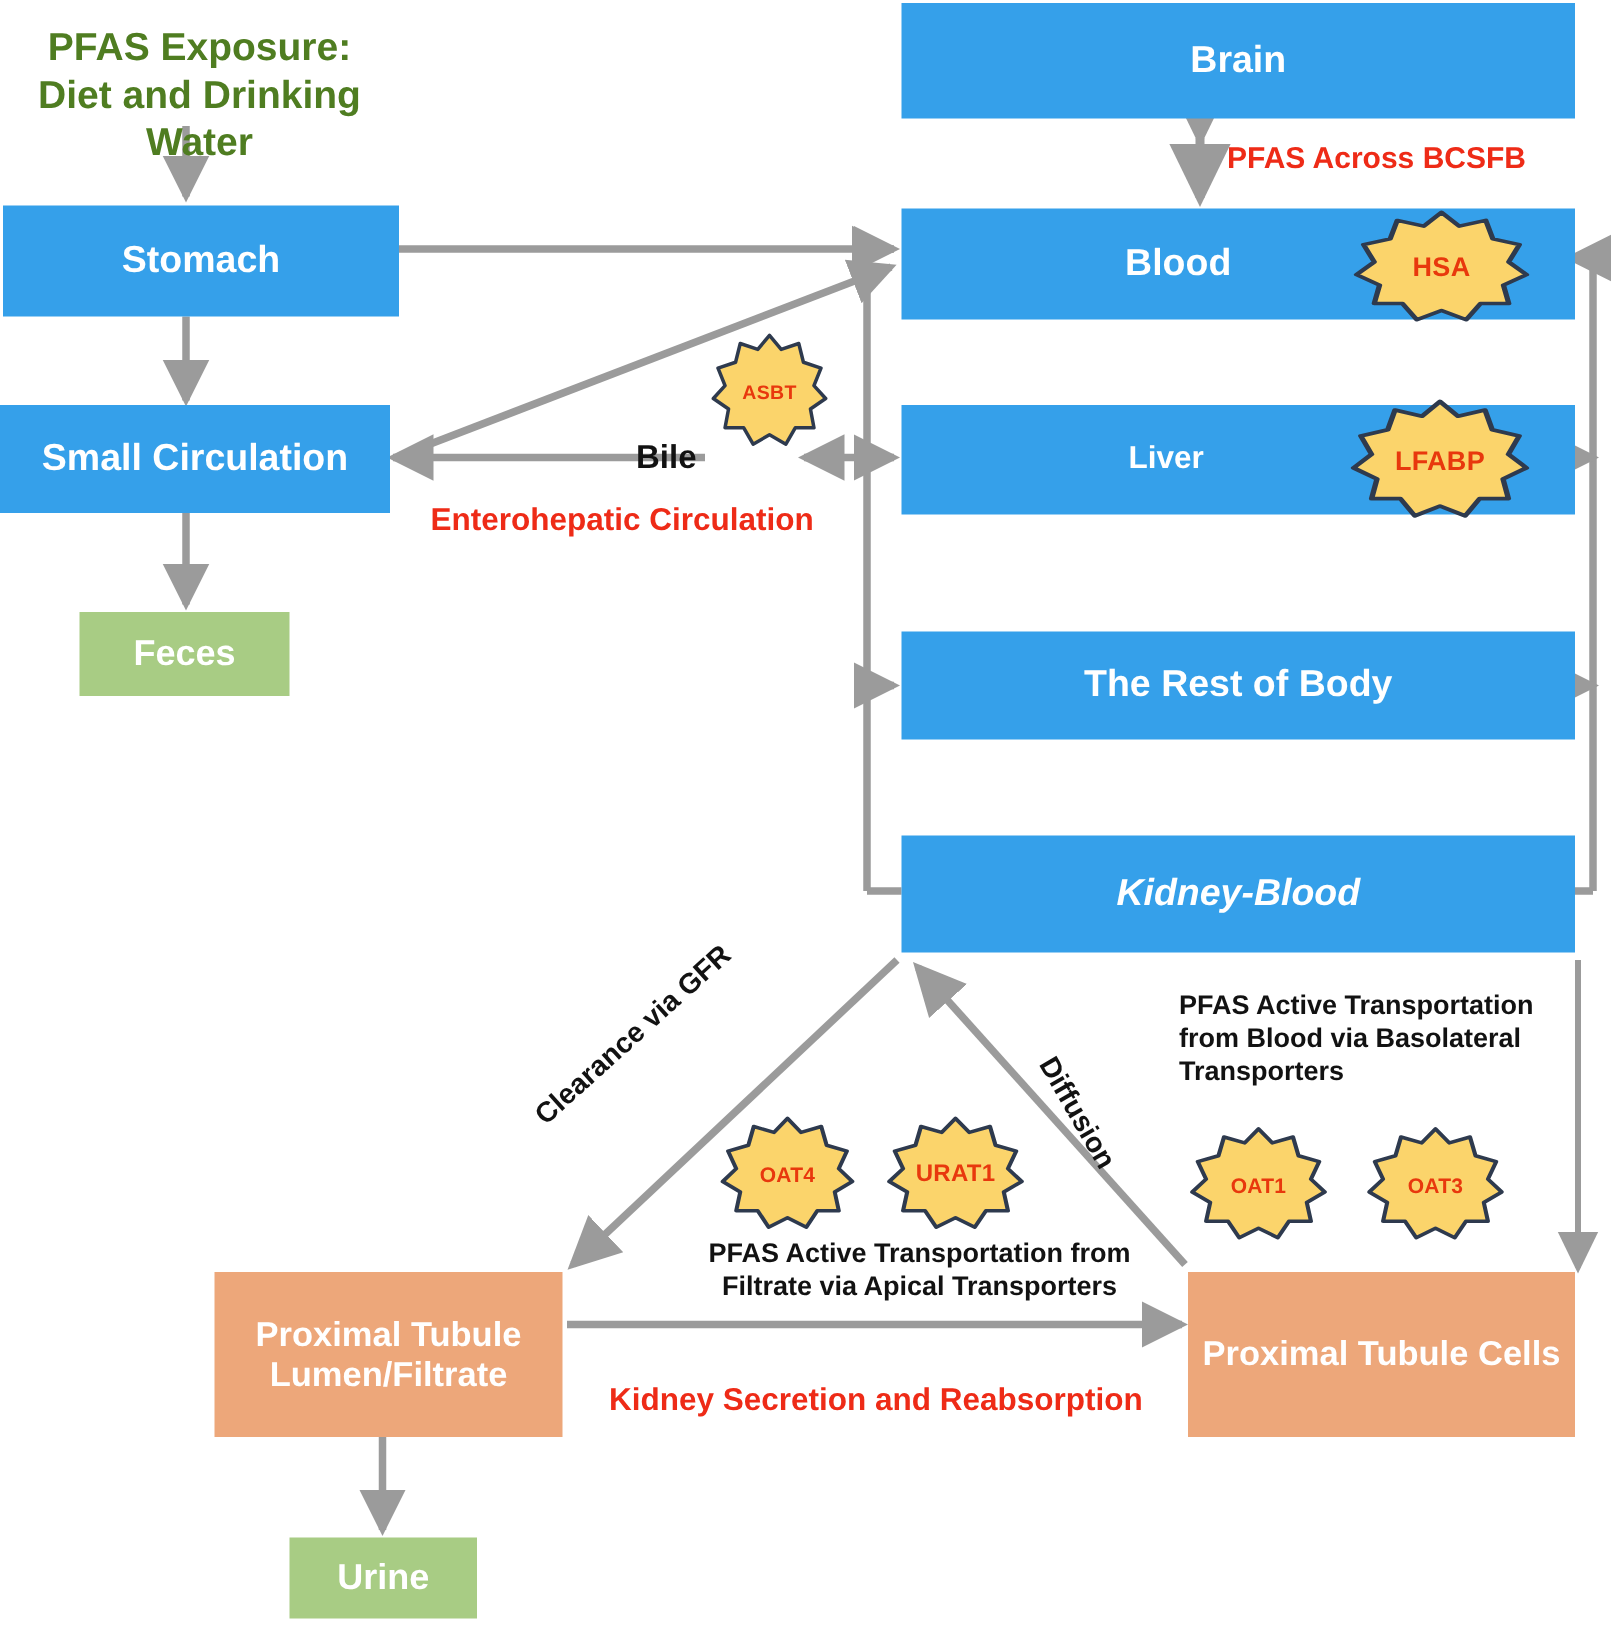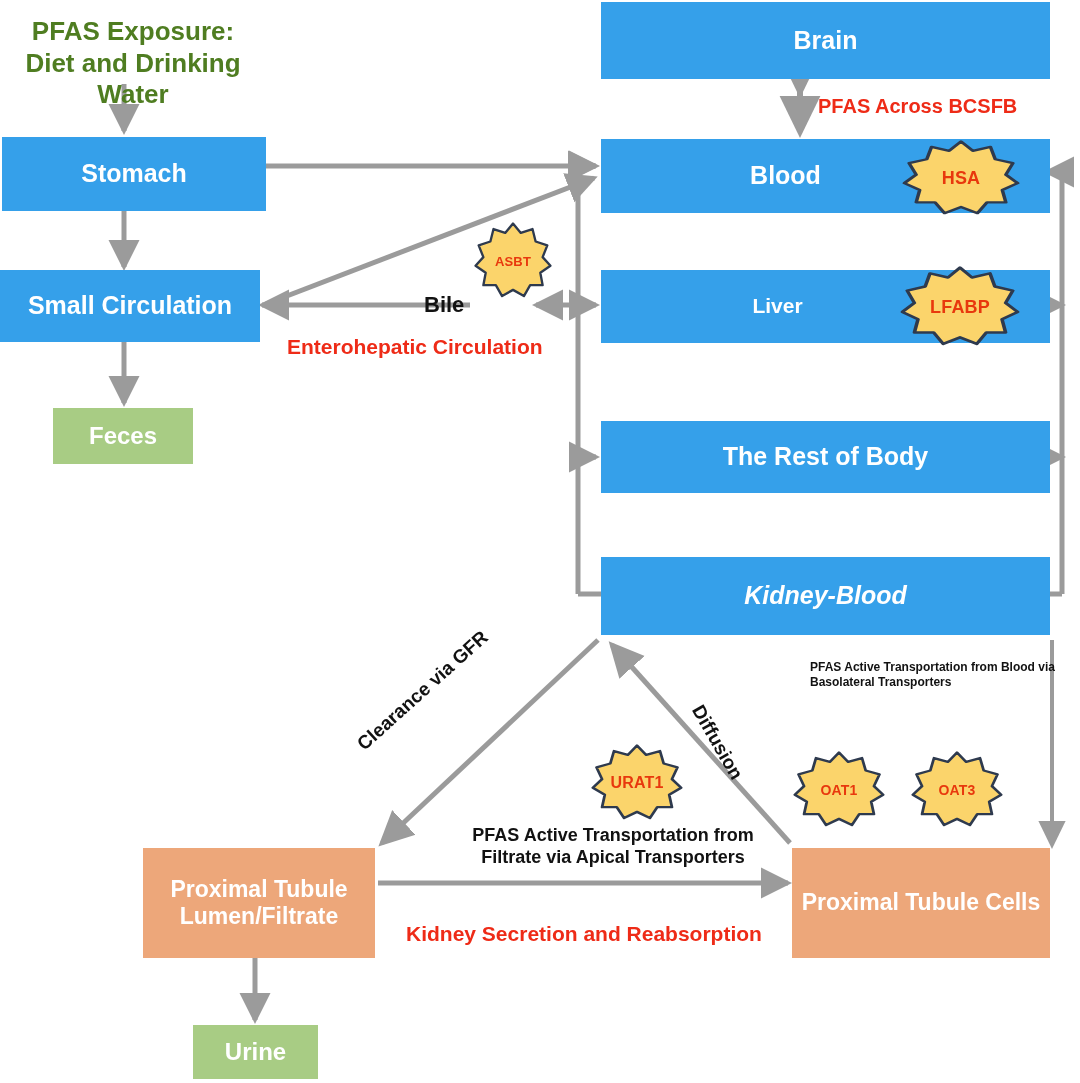--- a/index.html
+++ b/index.html
@@ -134,21 +134,21 @@
   <div class="lbl black-t" style="left:424px;top:292px;font-size:22px;">Bile</div>
 
   <div class="lbl red-t" style="left:287px;top:334px;font-size:21px;white-space:nowrap;">Enterohepatic Circulation</div>
 
   <div class="lbl black-t" style="left:360px;top:735px;font-size:19px;white-space:nowrap;
               transform:rotate(-42deg);transform-origin:left center;">Clearance via GFR</div>
 
   <div class="lbl black-t" style="left:697px;top:695px;font-size:19px;white-space:nowrap;
               transform:rotate(60deg);transform-origin:left center;">Diffusion</div>
 
-  <div class="lbl black-t" style="left:810px;top:660px;width:252px;font-size:12px;">PFAS Active Transportation from Blood via Basolateral Transporters</div>
+  <div class="lbl black-t" style="left:786px;top:660px;width:252px;font-size:18px;">PFAS Active Transportation from Blood via Basolateral Transporters</div>
 
   <div class="lbl black-t" style="left:463px;top:825px;width:300px;font-size:18px;text-align:center;">PFAS Active Transportation from Filtrate via Apical Transporters</div>
 
   <div class="lbl red-t" style="left:406px;top:921px;font-size:21px;white-space:nowrap;">Kidney Secretion and Reabsorption</div>
 
   <div class="burst" style="left:474px;top:222px;width:78px;height:78px;">
     <svg viewBox="0 0 100 100" preserveAspectRatio="none">
       <polygon points="50,2 60,14 75,9 79,25 94,30 88,45 98,56 85,65 88,81 72,81 64,95 50,87 36,95 28,81 12,81 15,65 2,56 12,45 6,30 21,25 25,9 40,14" fill="#FBD46B" stroke="#2E3A4E" stroke-width="3" stroke-linejoin="round"></polygon>
     </svg>
     <span style="font-size:13px;">ASBT</span>
@@ -161,20 +161,26 @@
     <span style="font-size:18px;">HSA</span>
   </div>
 
   <div class="burst" style="left:900px;top:266px;width:120px;height:82px;">
     <svg viewBox="0 0 100 100" preserveAspectRatio="none">
       <polygon points="50,2 60,14 75,9 79,25 94,30 88,45 98,56 85,65 88,81 72,81 64,95 50,87 36,95 28,81 12,81 15,65 2,56 12,45 6,30 21,25 25,9 40,14" fill="#FBD46B" stroke="#2E3A4E" stroke-width="3" stroke-linejoin="round"></polygon>
     </svg>
     <span style="font-size:18px;">LFABP</span>
   </div>
 
+  <div class="burst" style="left:480px;top:744px;width:90px;height:78px;">
+    <svg viewBox="0 0 100 100" preserveAspectRatio="none">
+      <polygon points="50,2 60,14 75,9 79,25 94,30 88,45 98,56 85,65 88,81 72,81 64,95 50,87 36,95 28,81 12,81 15,65 2,56 12,45 6,30 21,25 25,9 40,14" fill="#FBD46B" stroke="#2E3A4E" stroke-width="3" stroke-linejoin="round"></polygon>
+    </svg>
+    <span style="font-size:14px;">OAT4</span>
+  </div>
 
   <div class="burst" style="left:591px;top:744px;width:92px;height:78px;">
     <svg viewBox="0 0 100 100" preserveAspectRatio="none">
       <polygon points="50,2 60,14 75,9 79,25 94,30 88,45 98,56 85,65 88,81 72,81 64,95 50,87 36,95 28,81 12,81 15,65 2,56 12,45 6,30 21,25 25,9 40,14" fill="#FBD46B" stroke="#2E3A4E" stroke-width="3" stroke-linejoin="round"></polygon>
     </svg>
     <span style="font-size:16px;">URAT1</span>
   </div>
 
   <div class="burst" style="left:793px;top:751px;width:92px;height:78px;">
     <svg viewBox="0 0 100 100" preserveAspectRatio="none">

